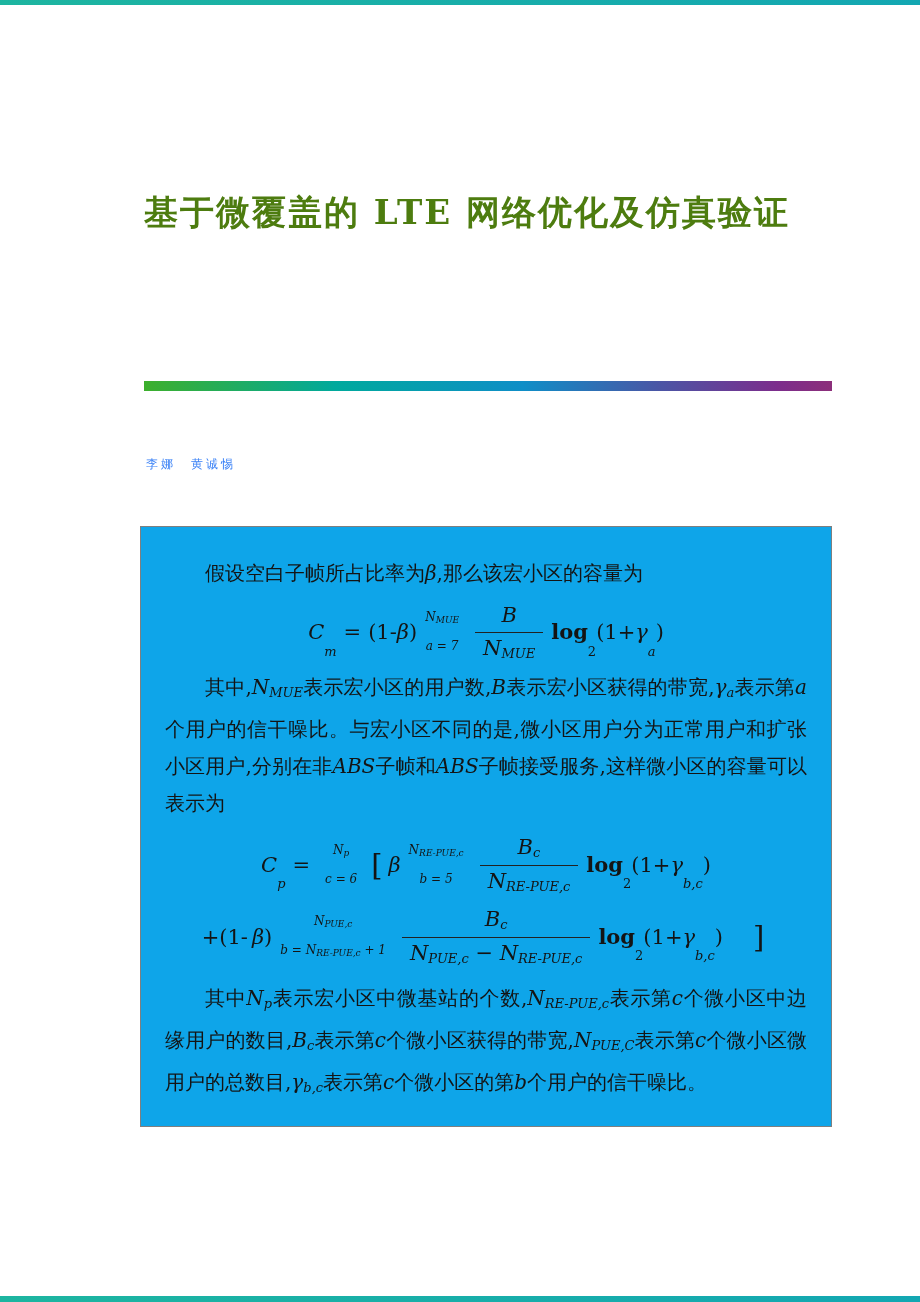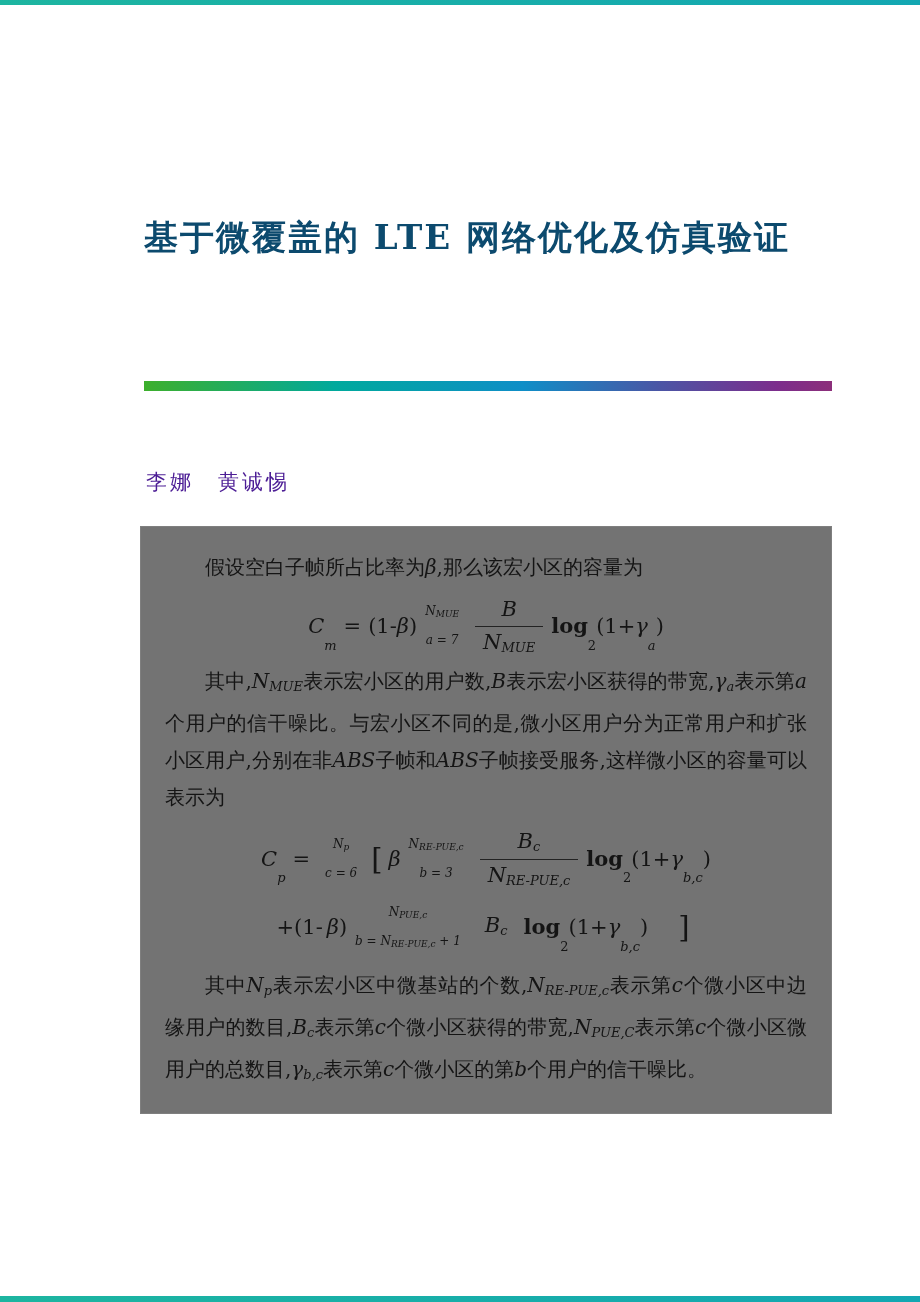--- a/index.html
+++ b/index.html
@@ -11,38 +11,38 @@
     color:#141414;
     overflow:hidden;
   }
   .accent-strip{
     position:absolute;left:0;right:0;height:5px;
     background:linear-gradient(90deg,#1db5a0,#13a7b2);
   }
   .accent-strip.top{top:0;}
   .accent-strip.bottom{bottom:0;height:6px;}
   .doc-title{
-    position:absolute;left:144px;top:215px;margin:0;
-    font-size:34px;font-weight:bold;color:#0c4a6e;
+    position:absolute;left:144px;top:190px;margin:0;
+    font-size:34px;font-weight:bold;color:#4d7c0f;
     letter-spacing:2px;white-space:nowrap;
   }
   .divider-bar{
     position:absolute;left:144px;top:381px;width:688px;height:10px;
     background:linear-gradient(90deg,#3daf2c 0%,#00a99d 28%,#0f8ec7 55%,#4b55a5 75%,#7c2d8c 92%,#8c2f7a 100%);
   }
   .authors{
-    position:absolute;left:146px;top:468px;
-    font-size:21px;color:#4c1d95;letter-spacing:3px;
+    position:absolute;left:146px;top:456px;
+    font-size:12px;color:#3b82f6;letter-spacing:3px;
   }
   .excerpt-box{
     position:absolute;left:140px;top:526px;width:692px;
     box-sizing:border-box;
     border:1px solid #7f7f7f;
-    background:#737373;
-    padding:22px 24px 20px 24px;
+    background:#0ea5e9;
+    padding:28px 24px 20px 24px;
     font-size:20px;line-height:37px;
   }
   .para{margin:0;text-indent:2em;text-align:justify;}
   .it{font-style:italic;}
   .sb{font-size:13px;font-style:italic;vertical-align:-3px;margin-top:39px;}
   .fn{font-style:normal;font-weight:bold;}
   .formula{
     display:flex;align-items:center;justify-content:center;
     line-height:1.25;font-size:21px;
   }
@@ -117,21 +117,21 @@
       <span class="limits">
         <span class="lim-top"><span class="it">N</span><span class="sb">p</span></span>
         <span class="lim-gap"></span>
         <span class="lim-bot">c = 6</span>
       </span>
       <span class="bracket">[</span>
       <span class="it">β</span>
       <span class="limits">
         <span class="lim-top"><span class="it">N</span><span class="sb">RE-PUE,c</span></span>
         <span class="lim-gap"></span>
-        <span class="lim-bot">b = 3</span>
+        <span class="lim-bot">b = 5</span>
       </span>
       <span class="frac">
         <span class="num"><span class="it">B</span><span class="sb">c</span></span>
         <span class="den"><span class="it">N</span><span class="sb">RE-PUE,c</span></span>
       </span>
       <span class="fn">log</span>
         <span class="sb" style="font-style:normal">2</span>
       <span>(1+</span>
         <span class="it">γ</span>
         <span class="sb">b,c</span>
@@ -142,20 +142,21 @@
       <span class="lead">+(1-</span>
         <span class="it">β</span>
         <span>)</span>
       <span class="limits">
         <span class="lim-top"><span class="it">N</span><span class="sb">PUE,c</span></span>
         <span class="lim-gap"></span>
         <span class="lim-bot"><span>b = N</span><span class="sb">RE-PUE,c</span><span> + 1</span></span>
       </span>
       <span class="frac">
         <span class="num"><span class="it">B</span><span class="sb">c</span></span>
+        <span class="den"><span class="it">N</span><span class="sb">PUE,c</span><span> − </span><span class="it">N</span><span class="sb">RE-PUE,c</span></span>
       </span>
       <span class="fn">log</span>
         <span class="sb" style="font-style:normal">2</span>
       <span>(1+</span>
         <span class="it">γ</span>
         <span class="sb">b,c</span>
         <span>)</span>
       <span class="bracket close">]</span>
     </div>
 

